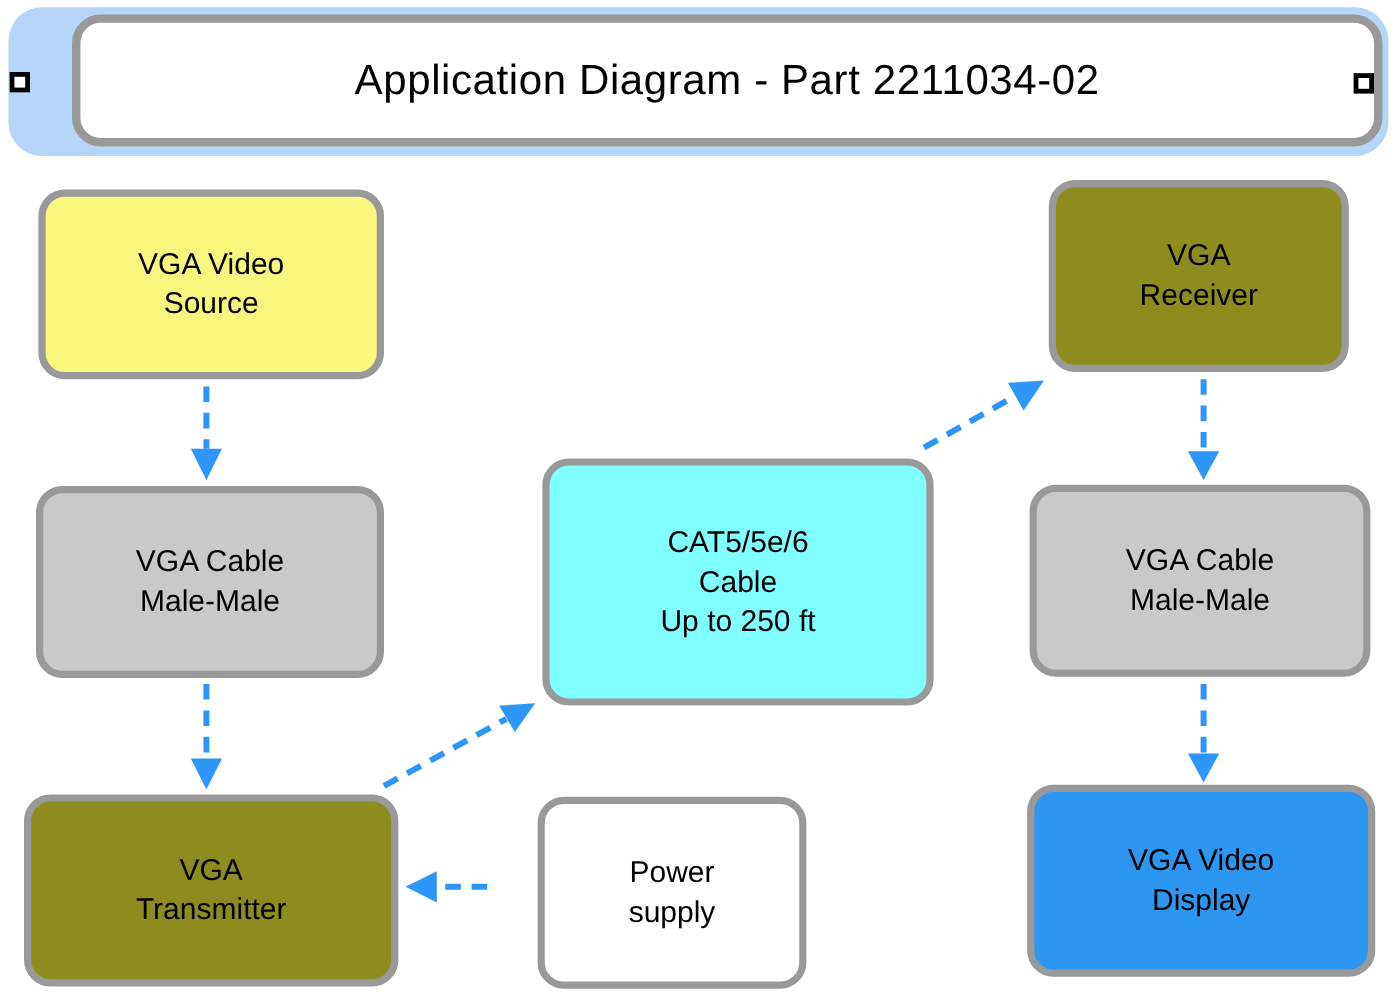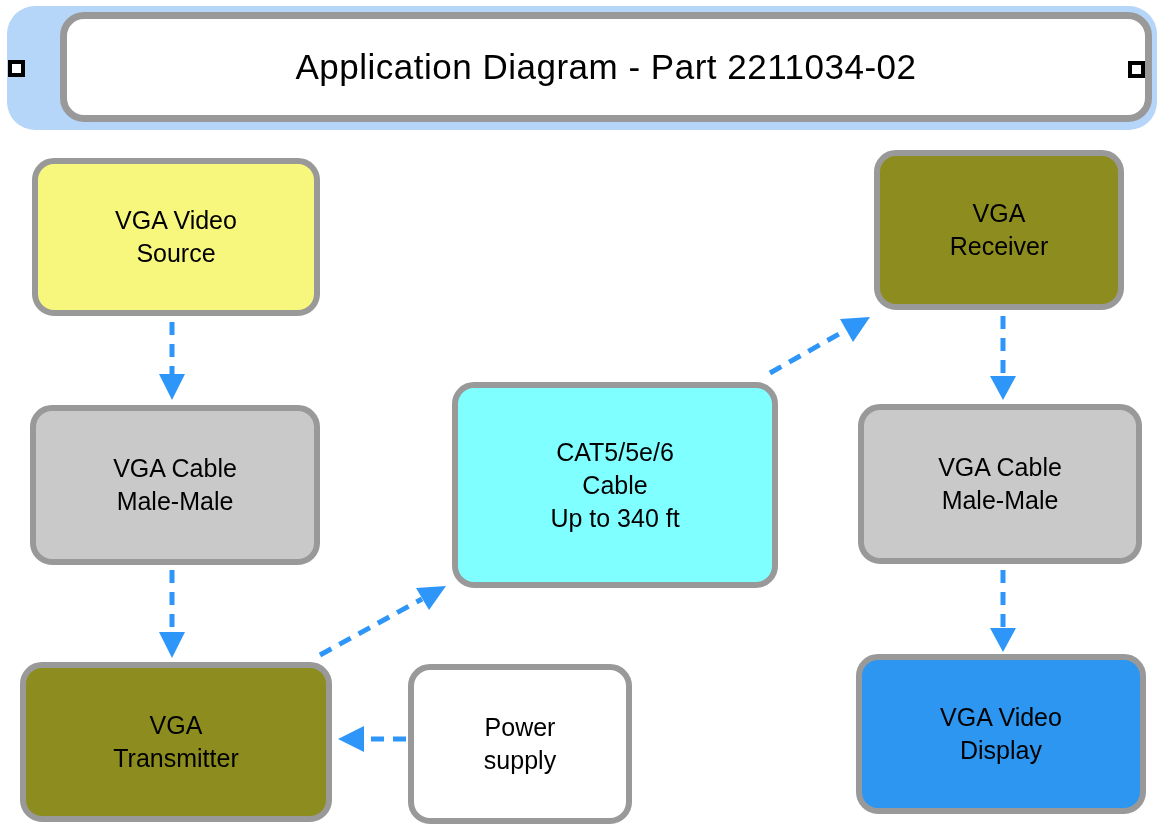--- a/index.html
+++ b/index.html
@@ -98,24 +98,24 @@
   </div>
 
   <div class="node n-transmit" style="background: rgb(141, 141, 31);">
     <span class="node-label">VGA
 Transmitter</span>
   </div>
 
   <div class="node n-cat5" style="background: rgb(127, 255, 255);">
     <span class="node-label">CAT5/5e/6
 Cable
-Up to 340 ft</span>
+Up to 250 ft</span>
   </div>
 
-  <div class="node n-power" style="background: rgb(255, 255, 255);">
+  <div class="node n-power" style="background: rgb(255, 255, 255); margin-left: 40px;">
     <span class="node-label">Power
 supply</span>
   </div>
 
   <div class="node n-receiver" style="background: rgb(141, 141, 31);">
     <span class="node-label">VGA
 Receiver</span>
   </div>
 
   <div class="node n-cable-r" style="background: rgb(201, 201, 201);">

